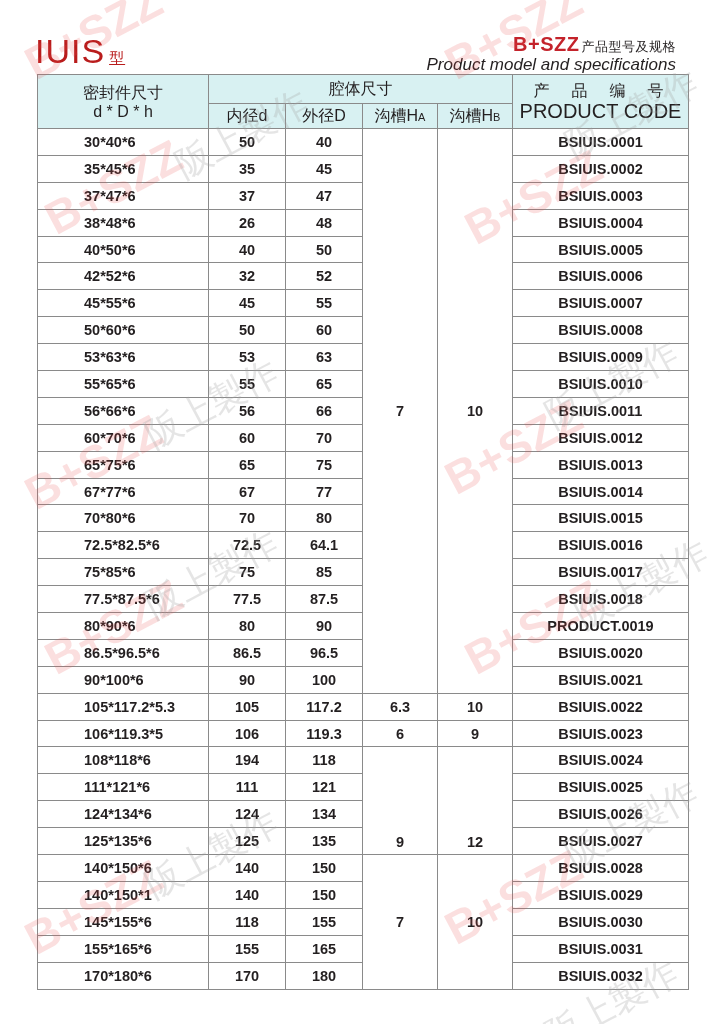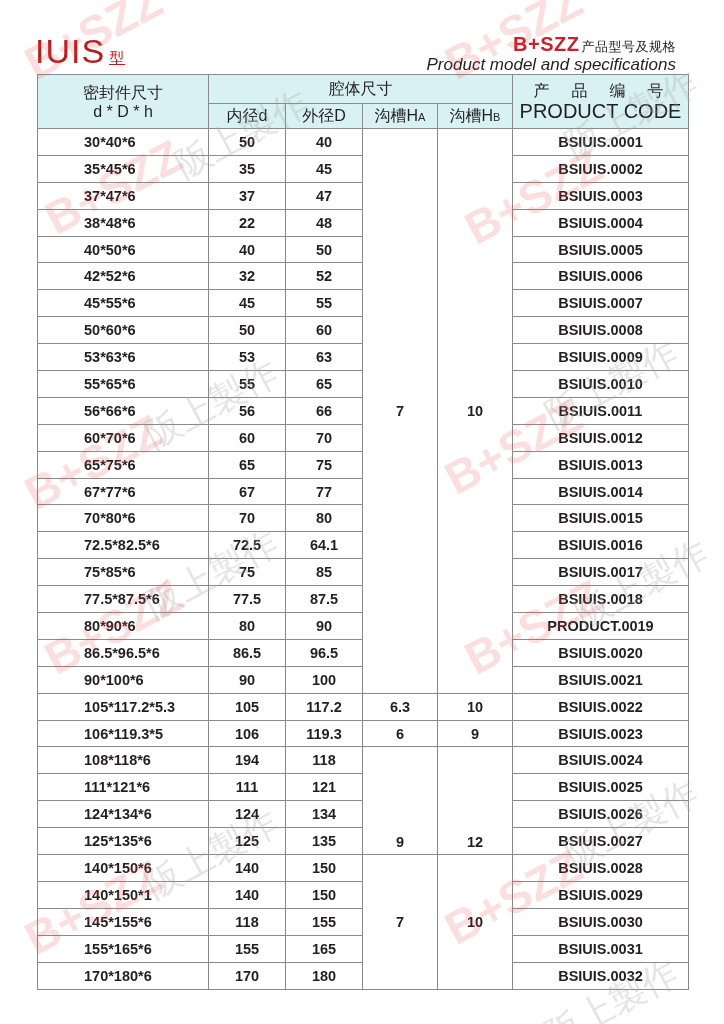--- a/index.html
+++ b/index.html
@@ -74,21 +74,21 @@
         <td>BSIUIS.0002</td>
       </tr>
       <tr>
         <td class="spec">37*47*6</td>
         <td>37</td>
         <td>47</td>
         <td>BSIUIS.0003</td>
       </tr>
       <tr>
         <td class="spec">38*48*6</td>
-        <td>22</td>
+        <td>26</td>
         <td>48</td>
         <td>BSIUIS.0004</td>
       </tr>
       <tr>
         <td class="spec">40*50*6</td>
         <td>40</td>
         <td>50</td>
         <td>BSIUIS.0005</td>
       </tr>
       <tr>

